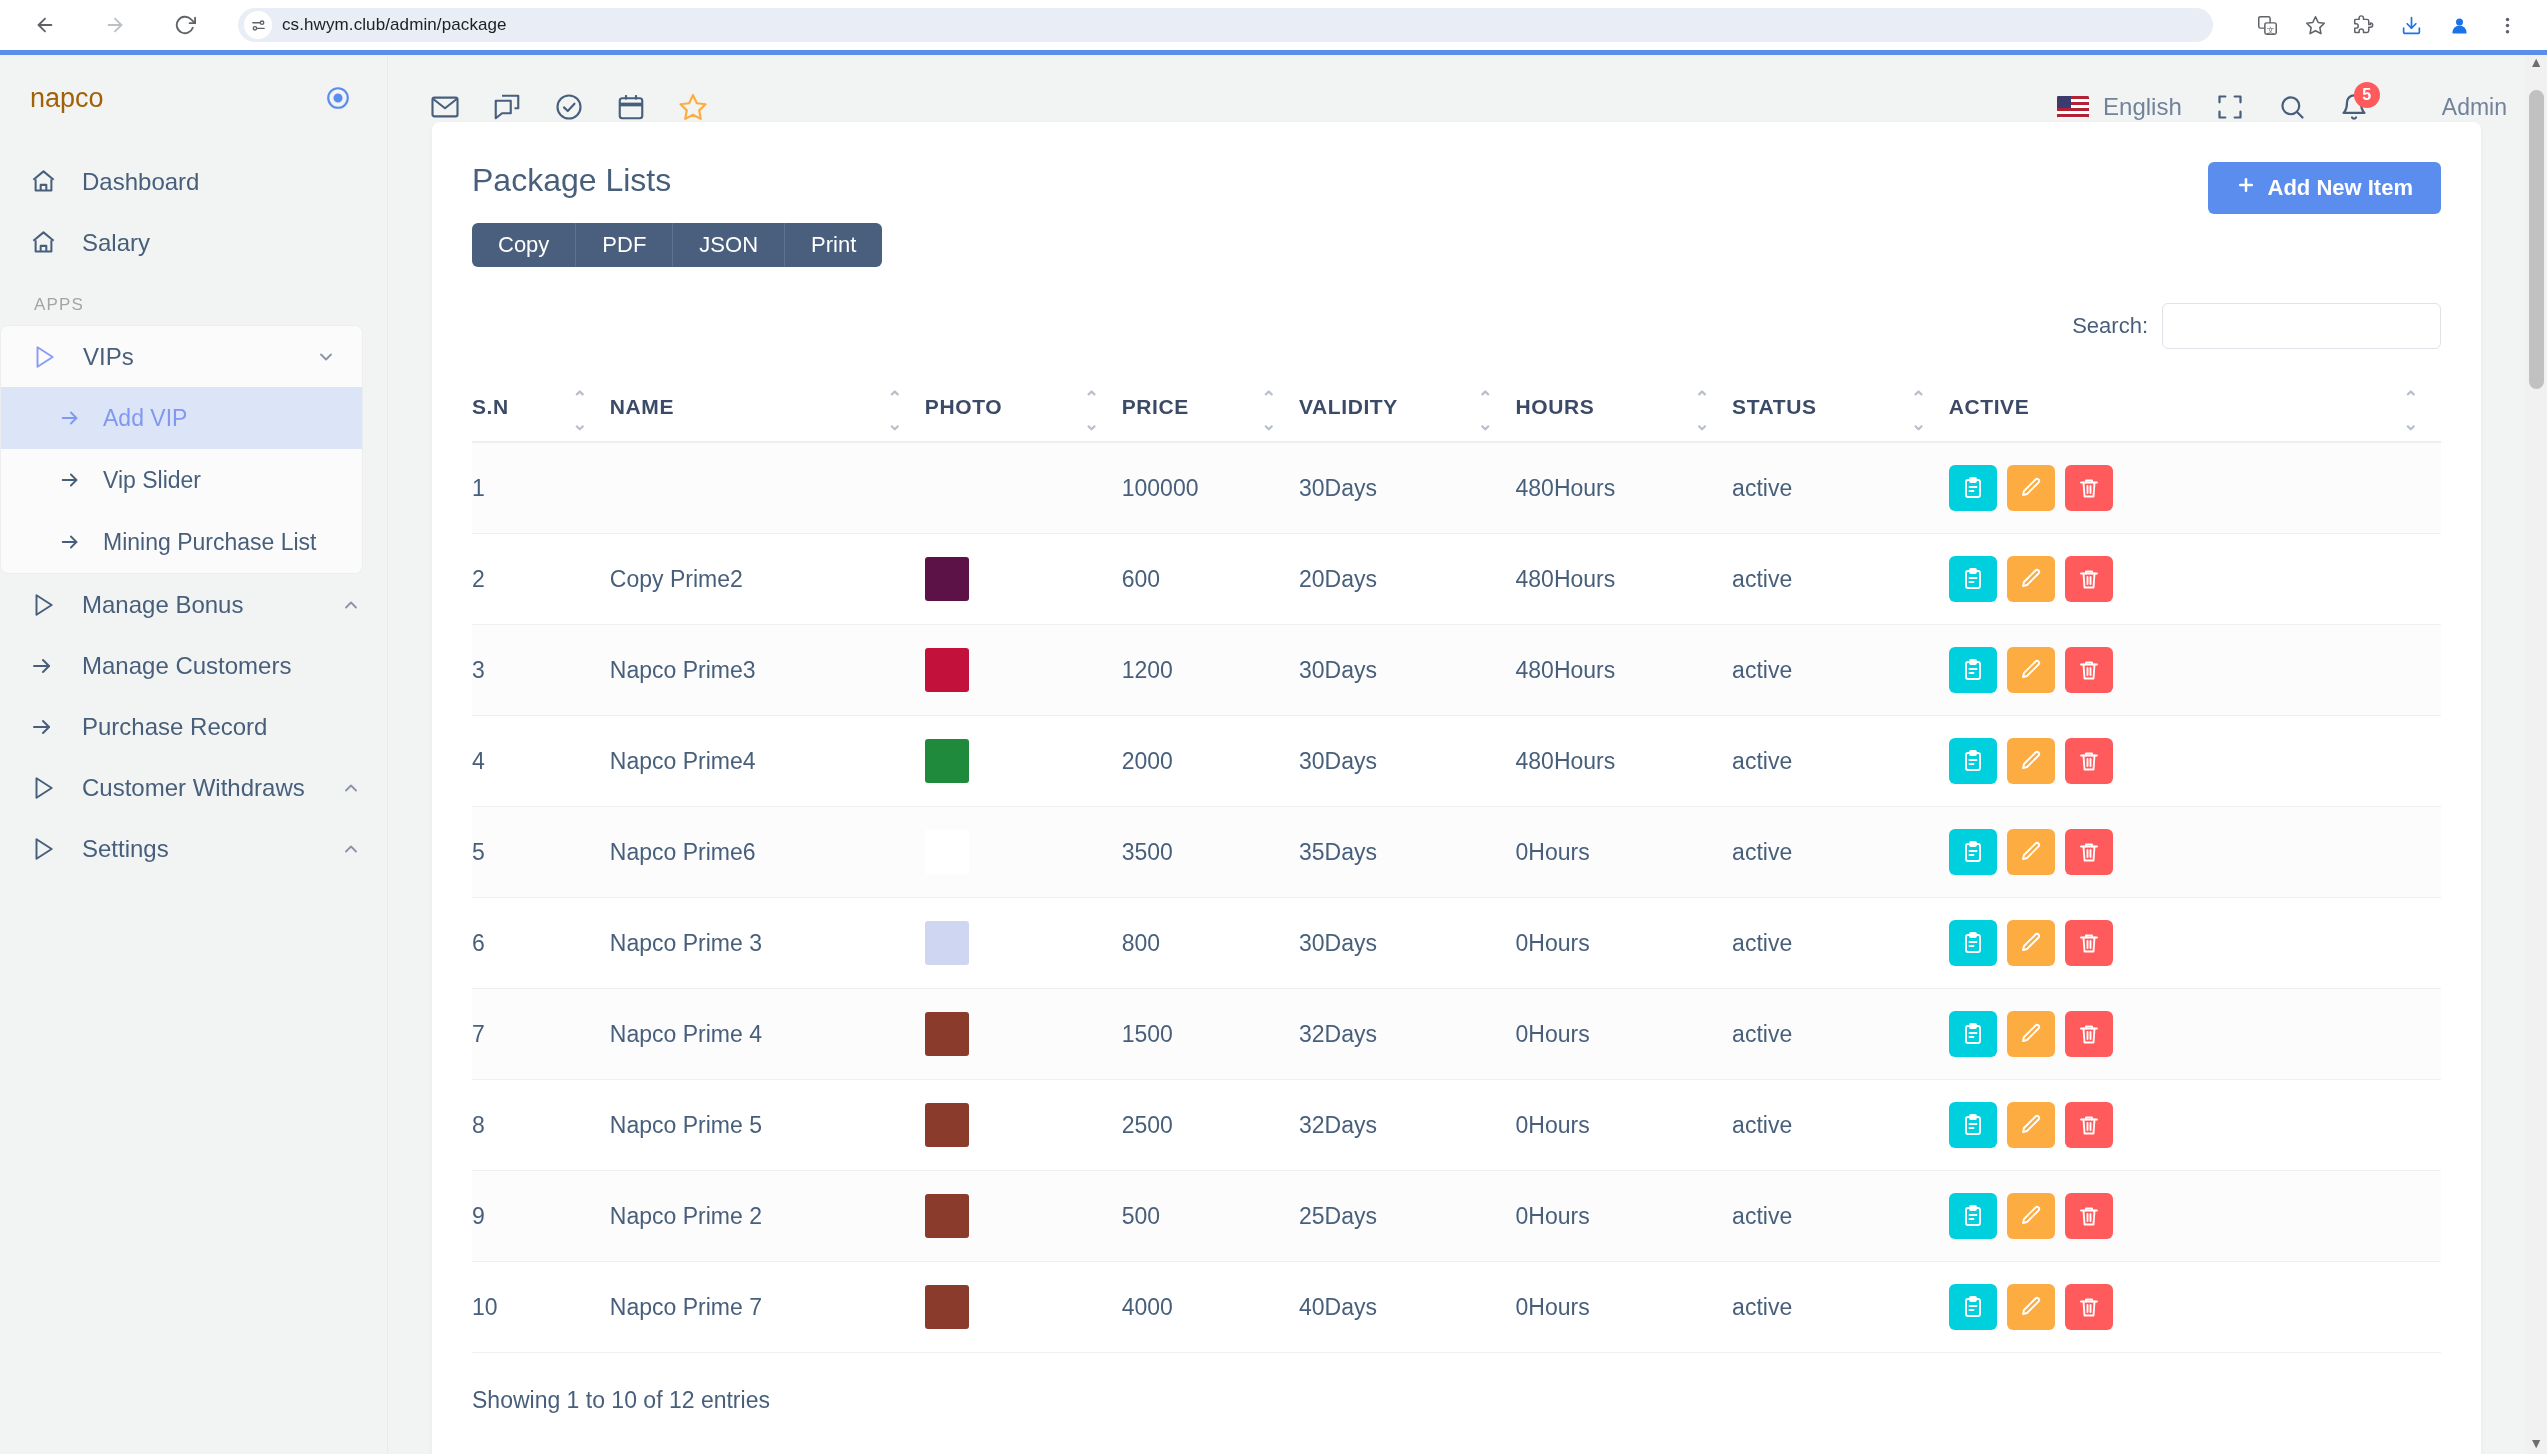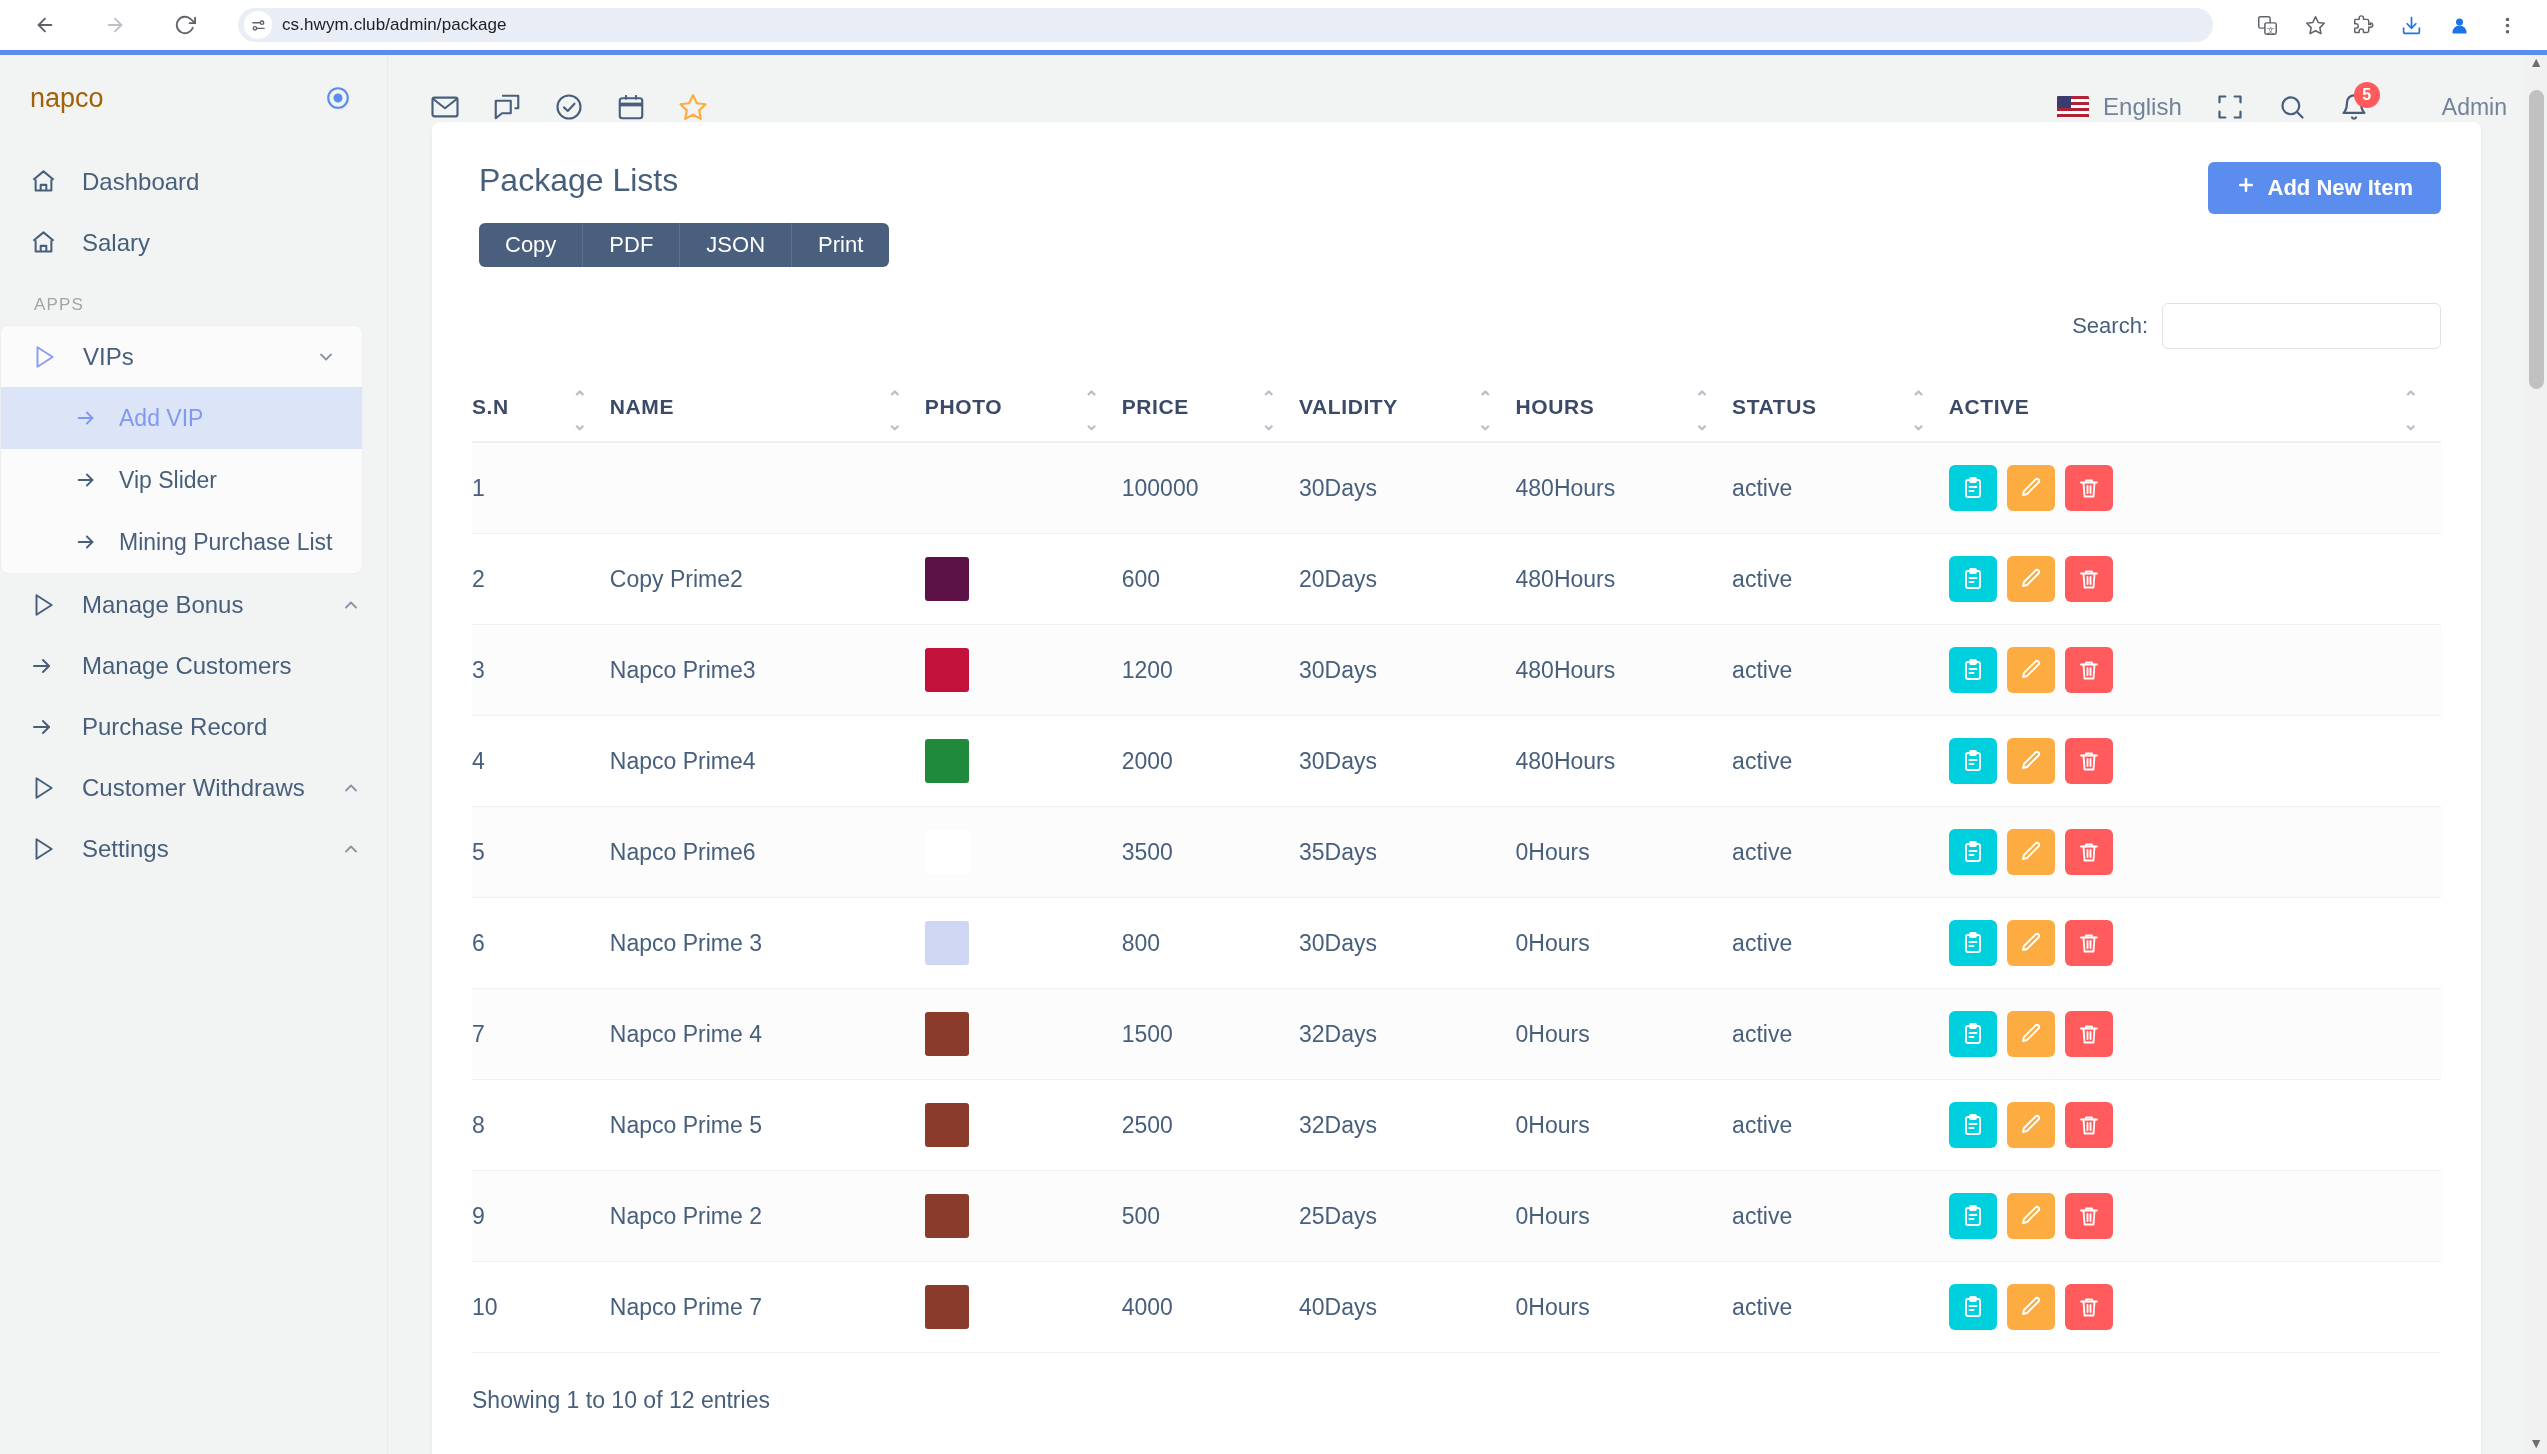--- a/index.html
+++ b/index.html
@@ -69,21 +69,21 @@
   }
   .group-card {
     background: #fbfbfc; border: 1px solid #eceef0; border-radius: 8px;
     margin: 0 24px 0 0; overflow: hidden;
   }
   .group-card .menu-item { height: 61px; }
   .menu-item.parent .mi-icon { color: #7f8897; }
   .menu-item.parent.open .mi-icon { color: #8b9cf5; }
   .menu-item .chevron { position: absolute; right: 26px; color: #8a94a6; display: flex; }
   .sub-item {
-    display: flex; align-items: center; height: 62px; padding-left: 74px;
+    display: flex; align-items: center; height: 62px; padding-left: 58px;
     font-size: 23px; color: #475f7b;
   }
   .sub-item .si-icon { width: 44px; display: flex; align-items: center; color: #475f7b; }
   .sub-item.active { background: #dce4f7; color: #8198f0; }
   .sub-item.active .si-icon { color: #8198f0; }
 
   
   .content { flex: 1; display: flex; flex-direction: column; min-width: 0; padding-top: 5px; }
 
   .navbar {
@@ -111,21 +111,21 @@
     display: flex; align-items: center; justify-content: center; padding: 0 5px; font-weight: 600;
   }
   .admin-name { color: #728299; font-size: 23px; margin-left: 40px; }
 
   .page-wrap { flex: 1; padding: 0 66px 0 44px; }
   .card {
     background: #ffffff; border-radius: 8px; padding: 40px 40px 46px 40px;
     box-shadow: 0 2px 6px rgba(0,0,0,0.04);
     min-height: 1194px;
   }
-  .card-head { display: flex; align-items: flex-start; justify-content: space-between; margin-left: 7px; }
+  .card-head { display: flex; align-items: flex-start; justify-content: space-between; }
   .card-title { font-size: 32px; color: #475f7b; font-weight: 400; }
   .btn-add {
     background: #5a8dee; color: #fff; border: none; border-radius: 6px;
     padding: 0 28px; height: 52px; font-size: 22px; font-weight: 600;
     display: flex; align-items: center; gap: 12px; cursor: pointer;
     font-family: "Liberation Sans", sans-serif;
   }
   .btn-group { display: inline-flex; margin-top: 24px; border-radius: 6px; overflow: hidden; }
   .btn-group button {
     background: #4a5f7d; color: #ffffff; border: none; border-right: 1px solid #5d7190;

